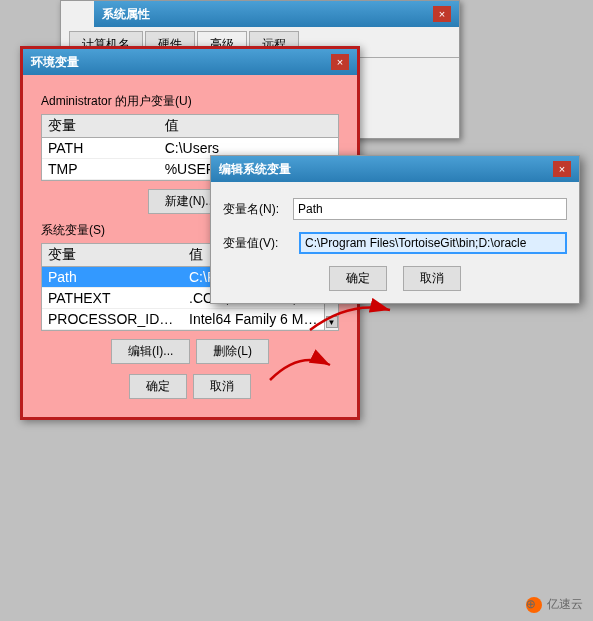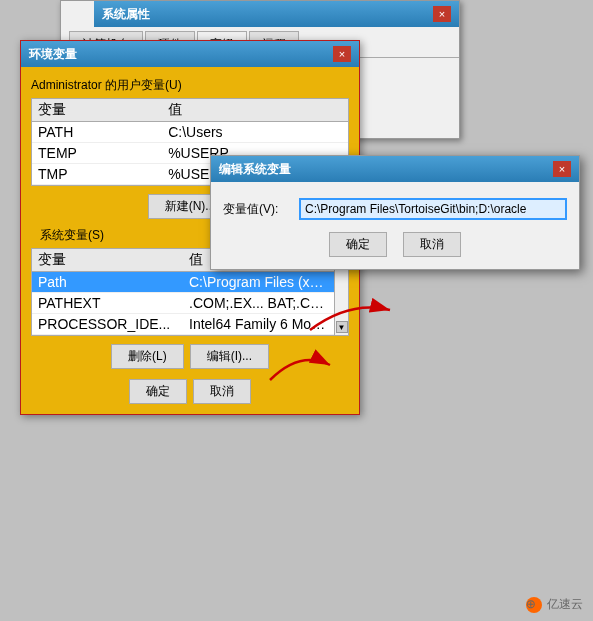--- a/index.html
+++ b/index.html
@@ -70,39 +70,39 @@
     .tab.active {
       background: #f0f0f0;
       border-bottom: 1px solid #f0f0f0;
       margin-bottom: -1px;
       z-index: 1;
     }
 
     
     .env-vars-dialog {
       position: absolute;
-      top: 40px;
+      top: 46px;
       left: 20px;
       width: 340px;
-      background: #eab308;
-      border: 1px solid #b91c1c;
+      background: #fca5a5;
+      border: 3px solid #b91c1c;
       box-shadow: 2px 2px 8px rgba(0,0,0,0.4);
       z-index: 10;
     }
     .dialog-titlebar {
       background: linear-gradient(to bottom, #4a9fd5, #2a7db5);
       color: white;
       padding: 4px 8px;
       display: flex;
       justify-content: space-between;
       align-items: center;
       height: 26px;
     }
     .dialog-content {
-      padding: 10px;
+      padding: 18px;
     }
     .section-label {
       font-size: 12px;
       margin-bottom: 4px;
     }
     .vars-table-container {
       border: 1px solid #aaa;
       background: white;
       margin-bottom: 8px;
     }
@@ -139,21 +139,21 @@
     .btn {
       padding: 3px 16px;
       background: #e0e0e0;
       border: 1px solid #aaa;
       font-size: 12px;
       cursor: pointer;
       font-family: "Microsoft YaHei", "SimSun", sans-serif;
     }
     .section-divider {
       font-size: 12px;
-      margin: 8px 0 4px 9px;
+      margin: 8px 0 4px 0;
     }
     .scrollable-table {
       position: relative;
     }
     .scroll-indicator {
       position: absolute;
       right: 0;
       top: 0;
       bottom: 0;
       width: 14px;
@@ -263,24 +263,20 @@
             <th>变量</th>
             <th>值</th>
           </tr>
         </thead>
         <tbody>
           <tr>
             <td>PATH</td>
             <td>C:\Users</td>
           </tr>
           <tr>
-            <td>TEMP</td>
-            <td>%USERP</td>
-          </tr>
-          <tr>
             <td>TMP</td>
             <td>%USERP</td>
           </tr>
         </tbody>
       </table>
     </div>
     <div class="btn-row">
       <button class="btn">新建(N)...</button>
     </div>
 
@@ -308,36 +304,40 @@
           </tr>
         </tbody>
       </table>
       <div class="scroll-indicator">
         <div style="width:12px;height:12px;background:#d0d0d0;border:1px solid #999;margin-top:2px;display:flex;align-items:center;justify-content:center;font-size:8px;">▲</div>
         <div style="flex:1;"></div>
         <div style="width:12px;height:12px;background:#d0d0d0;border:1px solid #999;margin-bottom:2px;display:flex;align-items:center;justify-content:center;font-size:8px;">▼</div>
       </div>
     </div>
     <div class="btn-row">
+      <button class="btn">编辑(I)...</button>
       <button class="btn">删除(L)</button>
-      <button class="btn">编辑(I)...</button>
     </div>
     <div class="btn-row" style="margin-top:10px;">
       <button class="btn">确定</button>
       <button class="btn">取消</button>
     </div>
   </div>
 </div>
 
 <div class="edit-dialog">
   <div class="dialog-titlebar">
     <span class="window-titlebar-text">编辑系统变量</span>
     <button class="titlebar-close">×</button>
   </div>
   <div class="edit-dialog-content">
+    <div class="form-row">
+      <label class="form-label">变量名(N):</label>
+      <input class="form-input" type="text" value="Path" style="">
+    </div>
     <div class="form-row">
       <label class="form-label">变量值(V):</label>
       <input class="form-input highlighted" type="text" value="C:\Program Files\TortoiseGit\bin;D:\oracle" style="">
     </div>
     <div class="edit-btn-row">
       <button class="btn">确定</button>
       <button class="btn">取消</button>
     </div>
   </div>
 </div>

